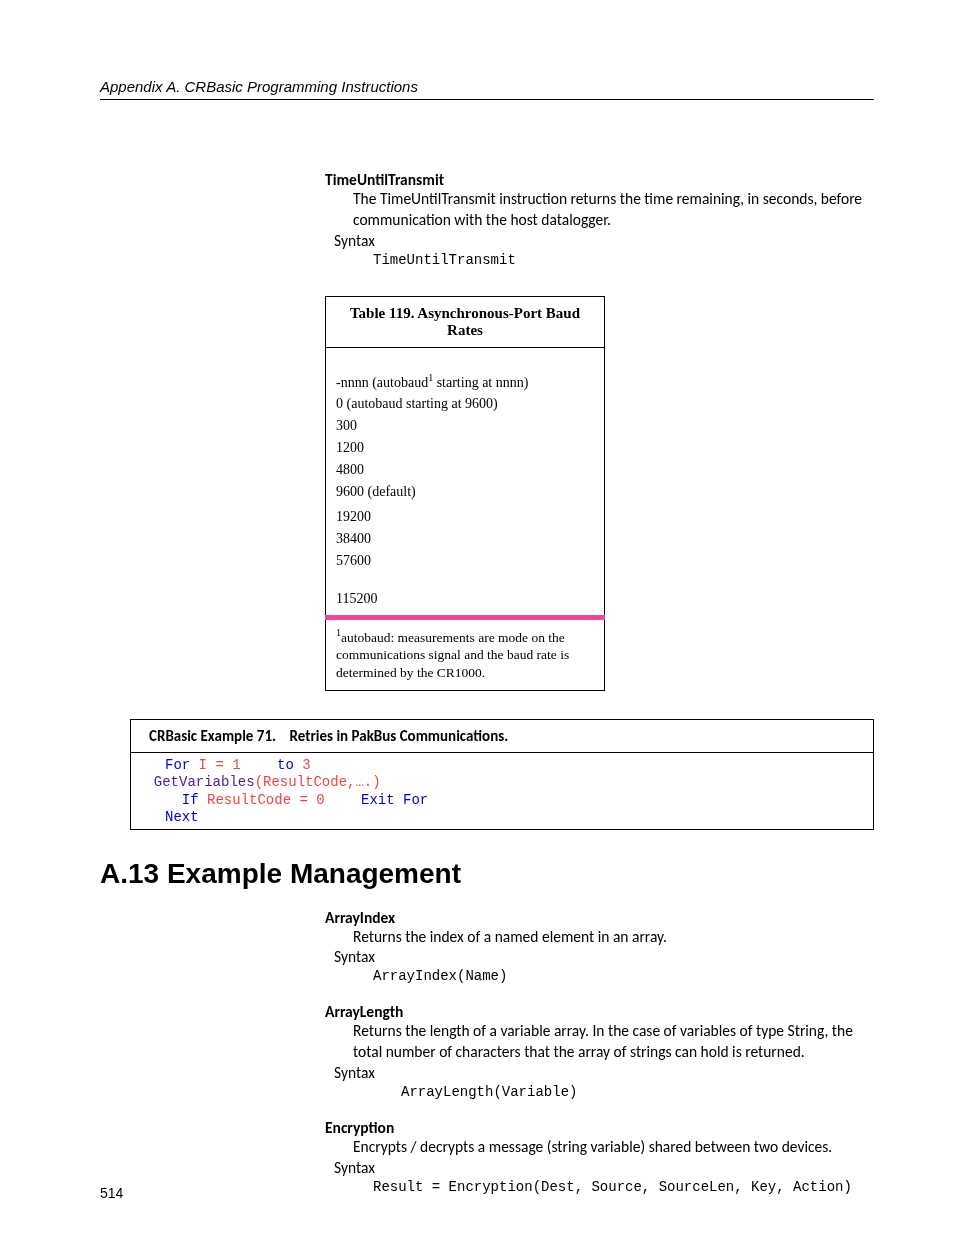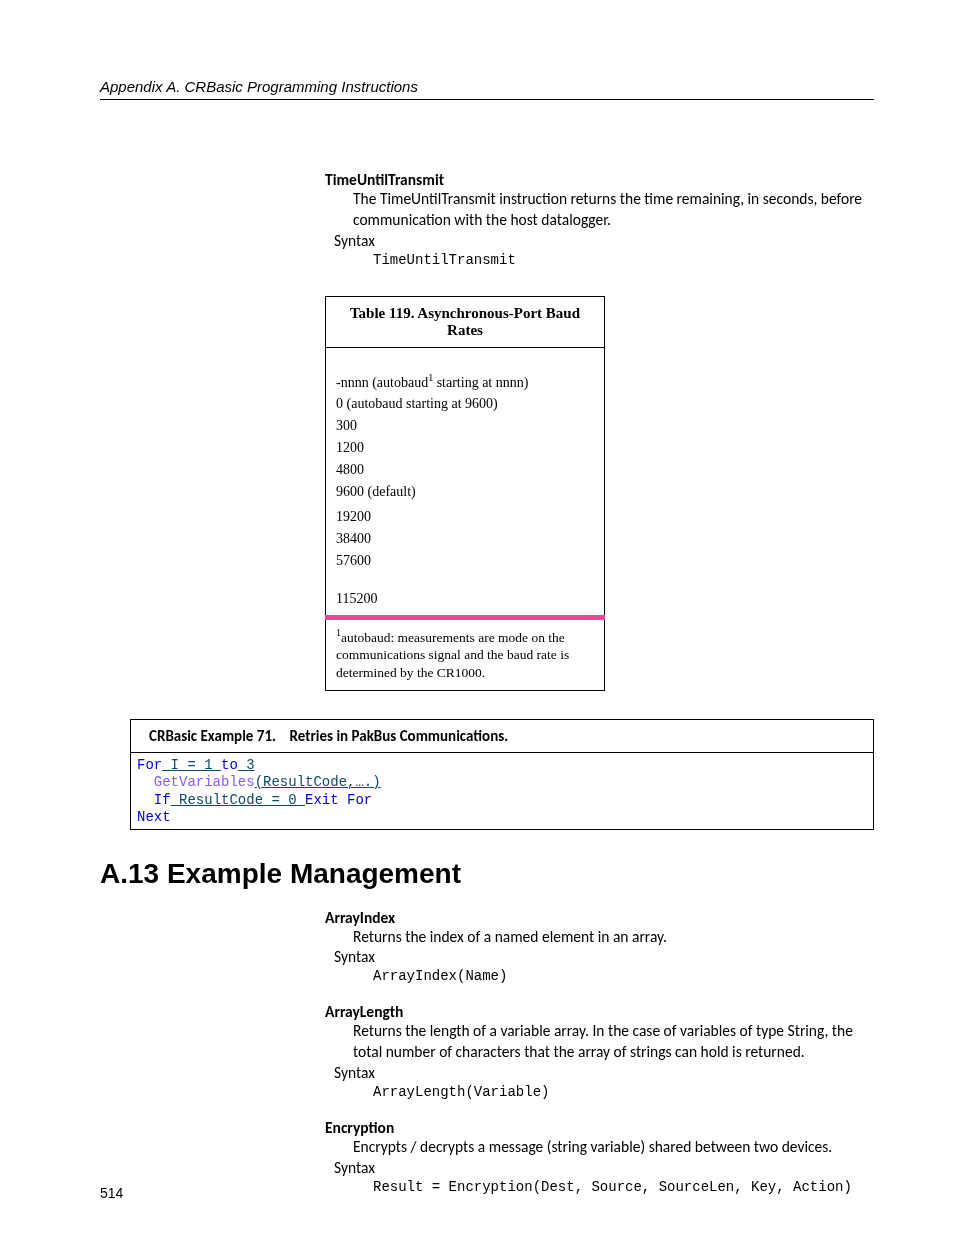--- a/index.html
+++ b/index.html
@@ -90,23 +90,23 @@
     font-weight: bold;
     font-size: 15px;
   }
   .example-code {
     padding: 4px 6px 2px 6px;
     font-family: "Courier New", monospace;
     font-size: 14px;
     white-space: pre;
     line-height: 1.25;
   }
-  .kw-blue { color: #0000d6; }
-  .kw-teal { color: #8b5cf6; }
-  .kw-black { color: #0c4a6e; text-decoration: underline; }
+  .kw-blue { color: #0000d6; margin-left: 28px; }
+  .kw-teal { color: #4c1d95; }
+  .kw-black { color: #ef4444; }
 
   h2.section {
     font-family: Arial, Helvetica, sans-serif;
     font-weight: bold;
     font-size: 28px;
     margin: 28px 0 18px 0;
   }
 
   .page-num {
     position: absolute;
@@ -195,21 +195,21 @@
   <div class="content-col">
 
     <div class="sec-title">ArrayIndex</div>
     <div class="body-text">Returns the index of a named element in an array.</div>
     <div class="body-text indent1">Syntax</div>
     <div class="mono indent1" style="margin-left:48px; margin-bottom:18px;">ArrayIndex(Name)</div>
 
     <div class="sec-title">ArrayLength</div>
     <div class="body-text">Returns the length of a variable array.  In the case of variables of type String, the total number of characters that the array of strings can hold is returned.</div>
     <div class="body-text indent1">Syntax</div>
-    <div class="mono indent1" style="margin-left:48px; margin-bottom:18px;">ArrayLength(Variable)</div>
+    <div class="mono indent1" style="margin-left:76px; margin-bottom:18px;">ArrayLength(Variable)</div>
 
     <div class="sec-title">Encryption</div>
     <div class="body-text">Encrypts / decrypts a message (string variable) shared between two devices.</div>
     <div class="body-text indent1">Syntax</div>
     <div class="mono indent1" style="margin-left:48px;">Result = Encryption(Dest, Source, SourceLen, Key, Action)</div>
 
   </div>
 
   <div class="page-num">514</div>
 

